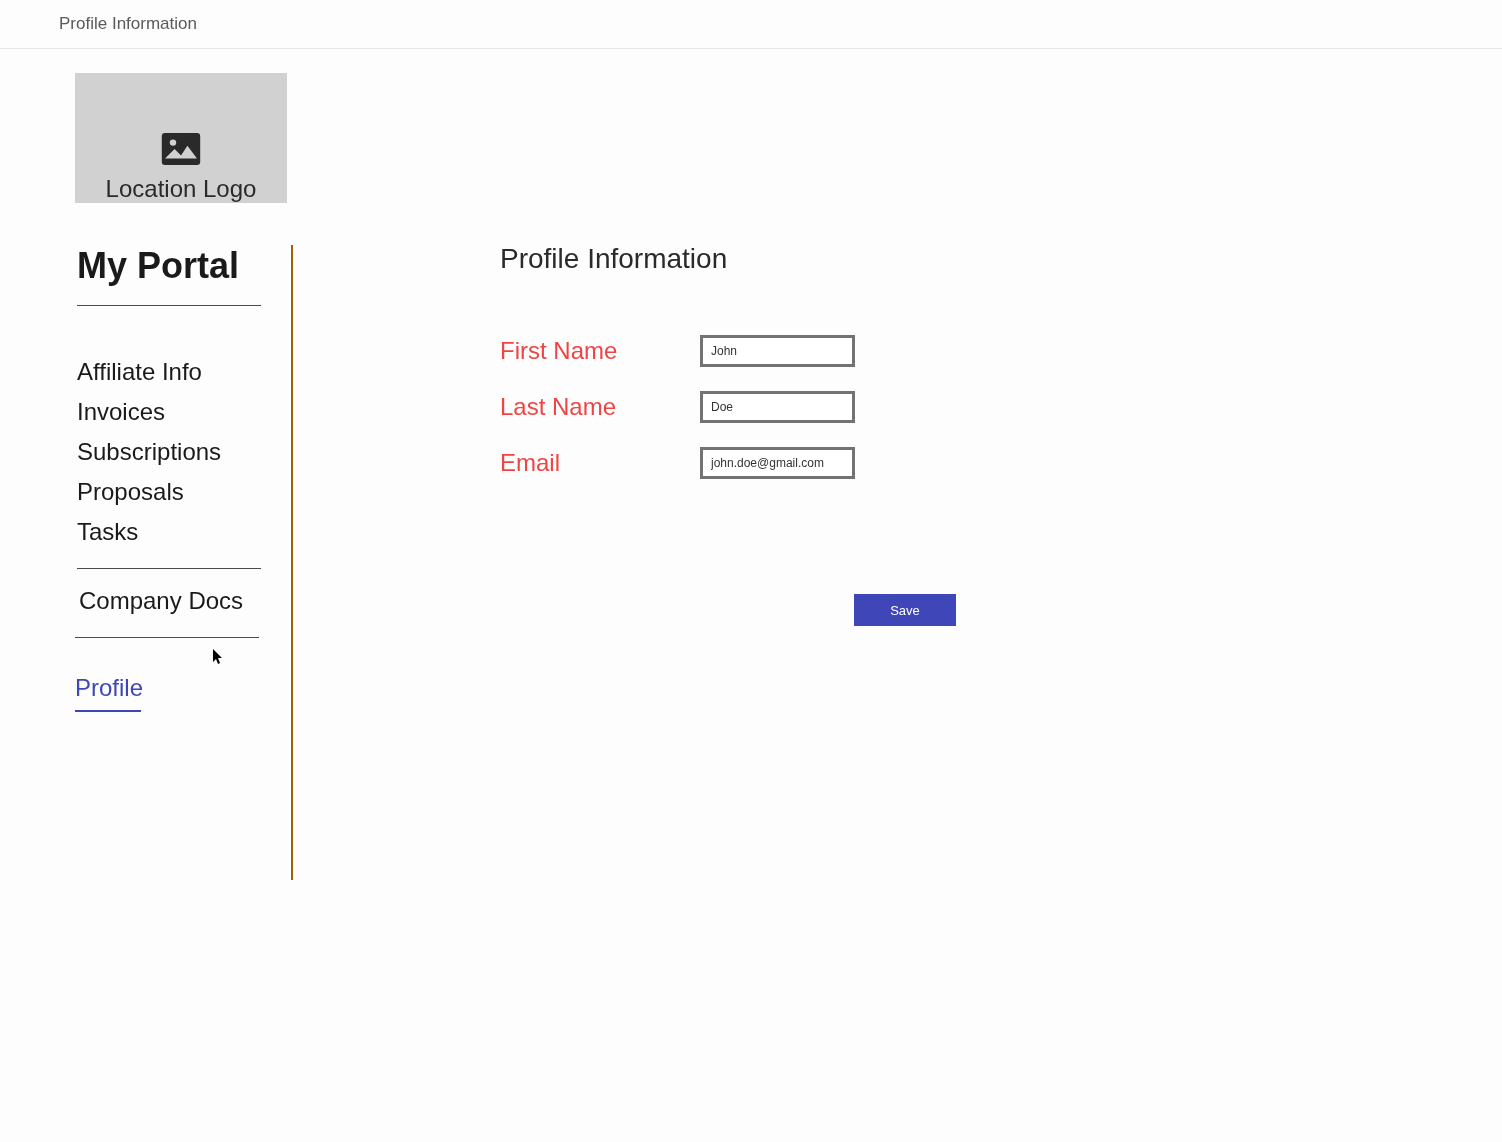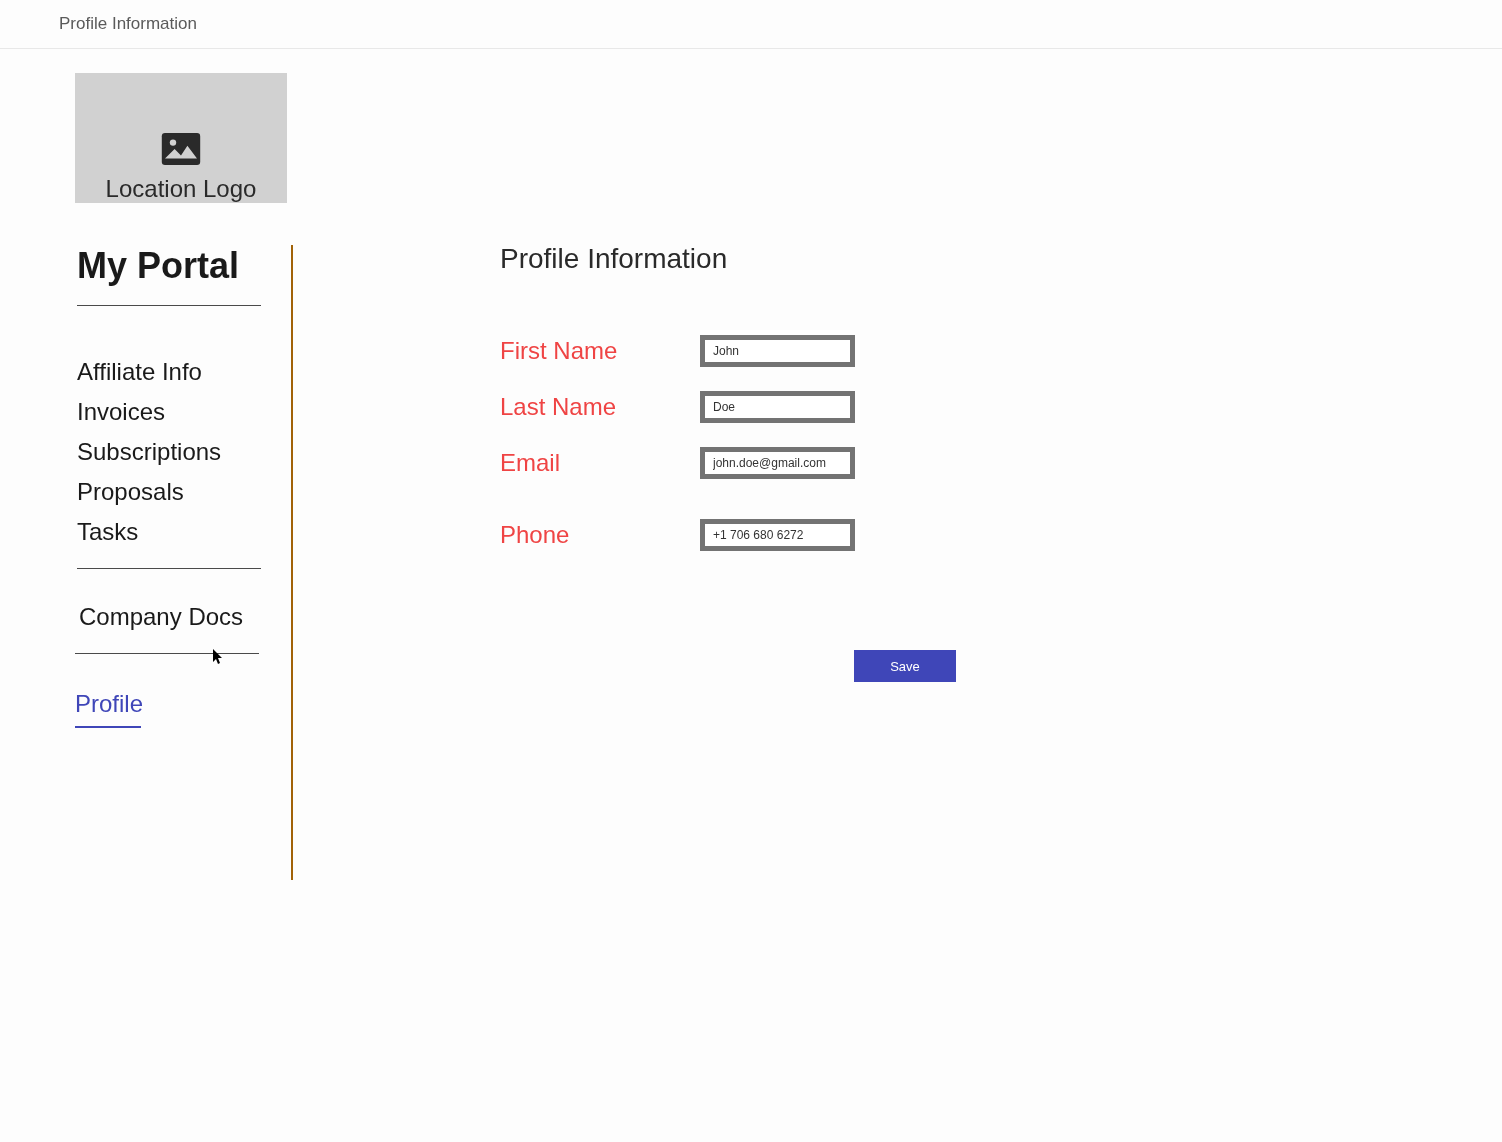--- a/index.html
+++ b/index.html
@@ -76,21 +76,21 @@
     }
     .divider2 {
       border: none;
       border-top: 1px solid #4a4a4a;
       margin: 22px 0 0 2px;
       width: 184px;
     }
     .nav-item-docs {
       font-size: 24px;
       color: #1a1a1a;
-      margin-top: 34px;
+      margin-top: 18px;
       margin-bottom: 0;
       padding-left: 4px;
       cursor: pointer;
     }
     .divider3 {
       border: none;
       border-top: 1px solid #4a4a4a;
       margin: 22px 0 0 0;
       width: 184px;
     }
@@ -127,21 +127,21 @@
       margin-bottom: 24px;
     }
     .form-label {
       width: 200px;
       font-size: 24px;
       color: #ef4444;
     }
     .form-input {
       width: 155px;
       height: 32px;
-      border: 5px solid #737373;
+      border: 3px solid #737373;
       padding: 0 8px;
       font-size: 12px;
       color: #333;
       background: #fff;
     }
     .form-row-gap {
       margin-bottom: 40px;
     }
     .save-btn {
       width: 102px;
@@ -212,24 +212,20 @@
     <div class="form-row">
       <div class="form-label">Last Name</div>
       <input class="form-input" type="text" value="Doe" style="">
     </div>
 
     <div class="form-row form-row-gap">
       <div class="form-label">Email</div>
       <input class="form-input" type="text" value="john.doe@gmail.com" style="">
     </div>
 
-    <div class="form-row">
-      <div class="form-label">Phone</div>
-      <input class="form-input" type="text" value="+1 706 680 6272" style="">
-    </div>
 
     <button class="save-btn">Save</button>
   </div>
 </div>
 
 <div class="cursor">
   <svg width="12" height="16" viewBox="0 0 12 16">
     <path d="M0 0 L0 13 L3 10 L5 15 L7 14 L5 9 L9 9 Z" fill="#000"></path>
   </svg>
 </div>

